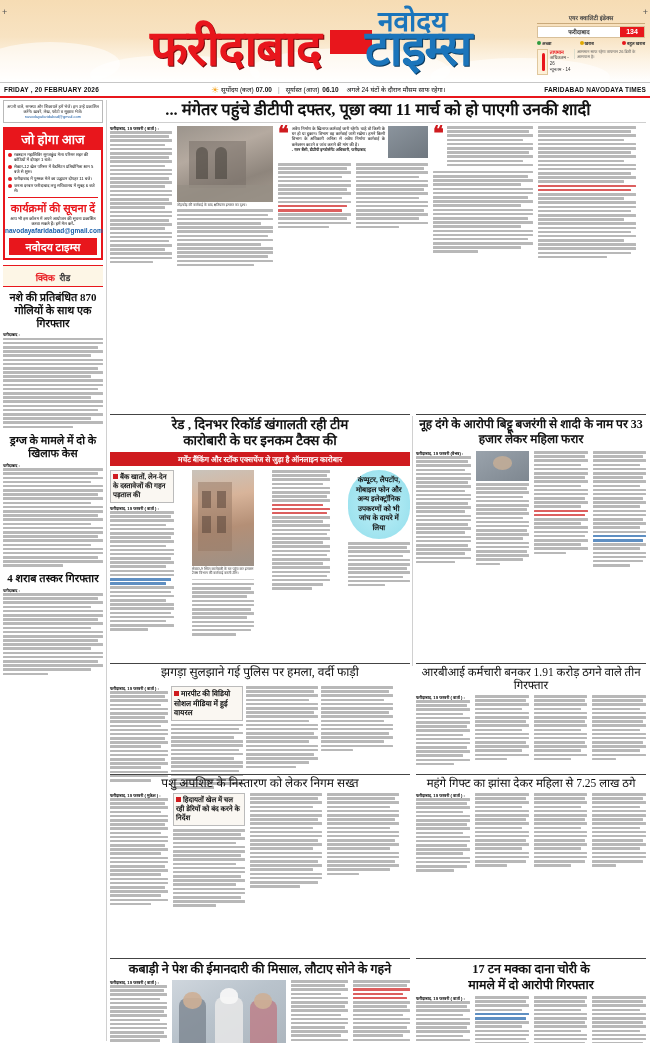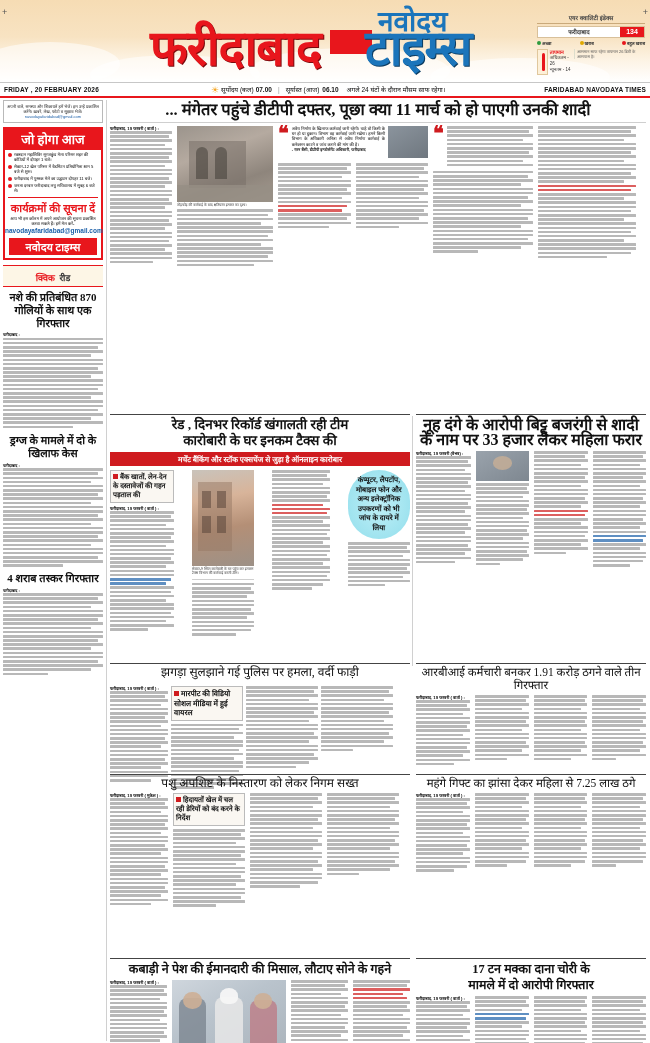--- a/index.html
+++ b/index.html
@@ -613,21 +613,21 @@
               <div class="tl s60"></div>
           </div>
         </div>
       </div>
     </div>
 
     <div class="colrule" style="left:412px;top:318px;height:250px;"></div>
 
     <div class="col" style="left:416px;top:316px;width:230px;">
       <div class="hr-dark" style="margin:0 0 2px"></div>
-      <div class="hl2" style="font-size:16px;line-height:15px">नूह दंगे के आरोपी बिट्टू बजरंगी से शादी के नाम पर 33 हजार लेकर महिला फरार</div>
+      <div class="hl2" style="font-size:12px;line-height:15px">नूह दंगे के आरोपी बिट्टू बजरंगी से शादी के नाम पर 33 हजार लेकर महिला फरार</div>
       <div style="display:flex;gap:5px;margin-top:4px">
         <div style="width:56px">
           <div class="dateline">फरीदाबाद, 19 फरवरी (वैभव) :</div>
           <div>
             <div class="tl s100"></div>
               <div class="tl s95"></div>
               <div class="tl s100"></div>
               <div class="tl s88"></div>
             <div class="tl s100"></div>
               <div class="tl s100"></div>

